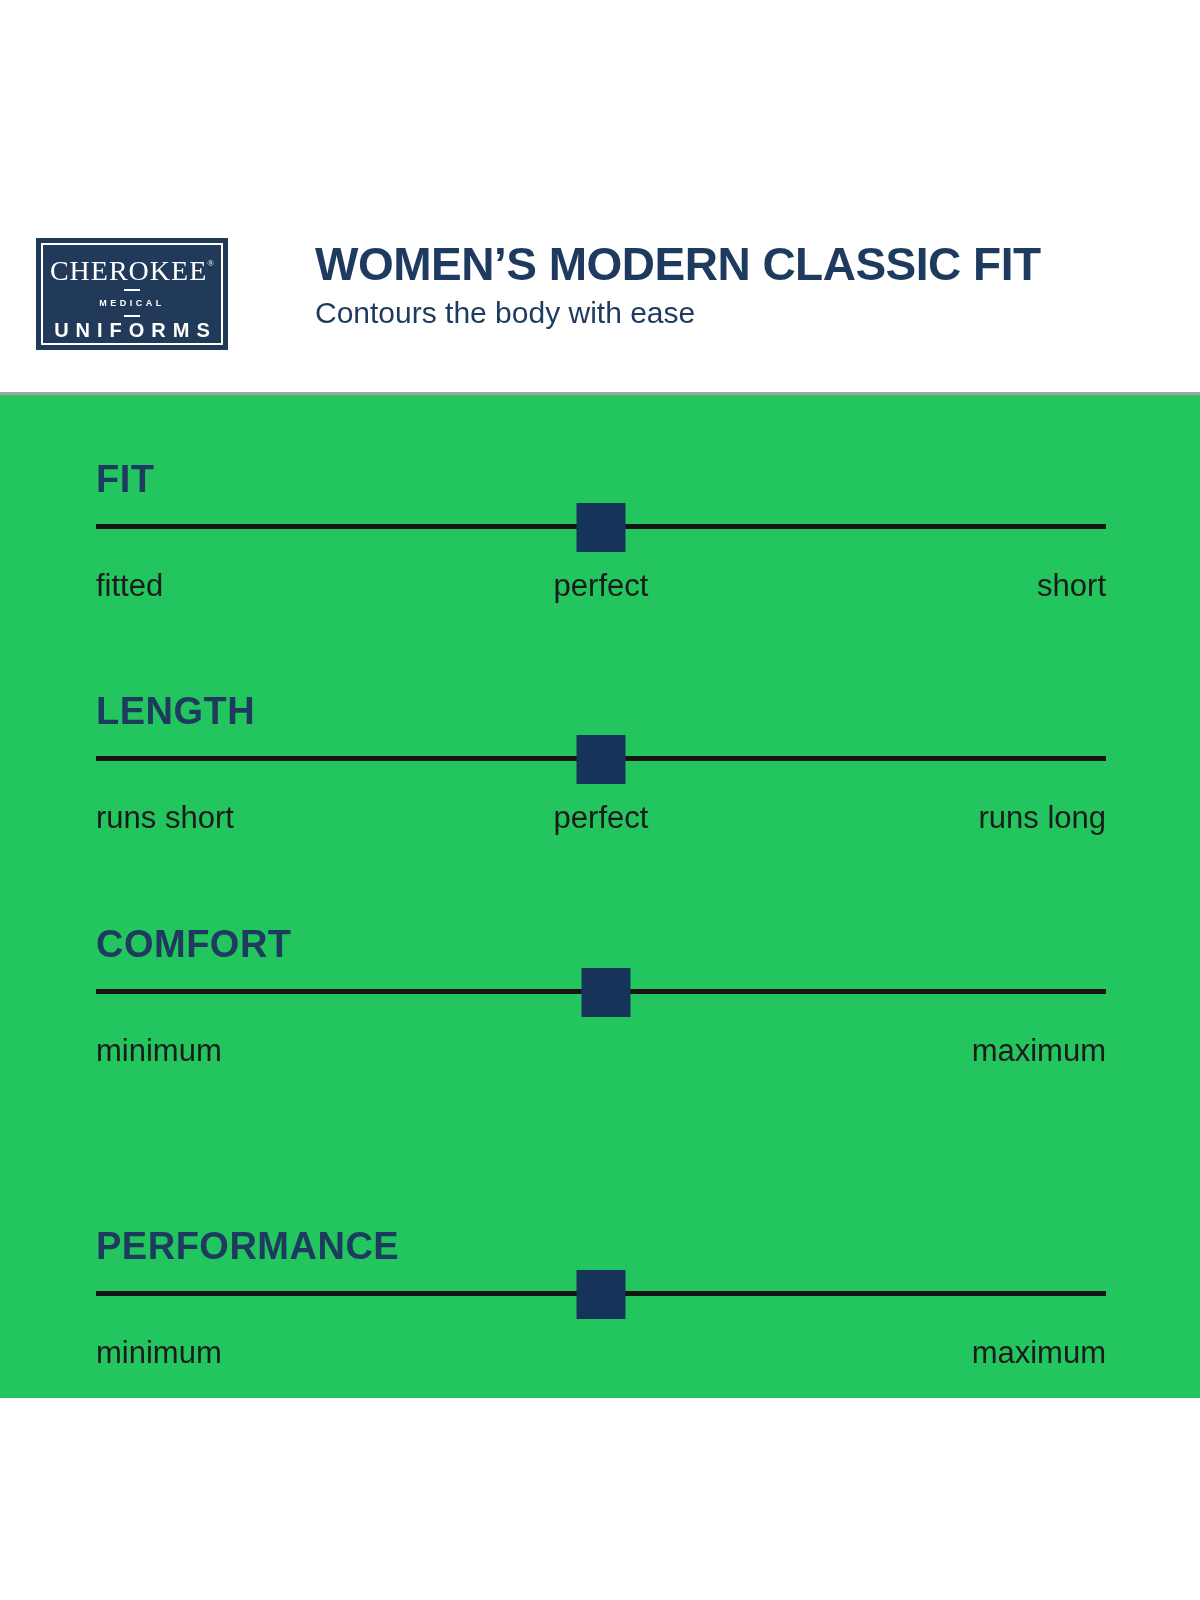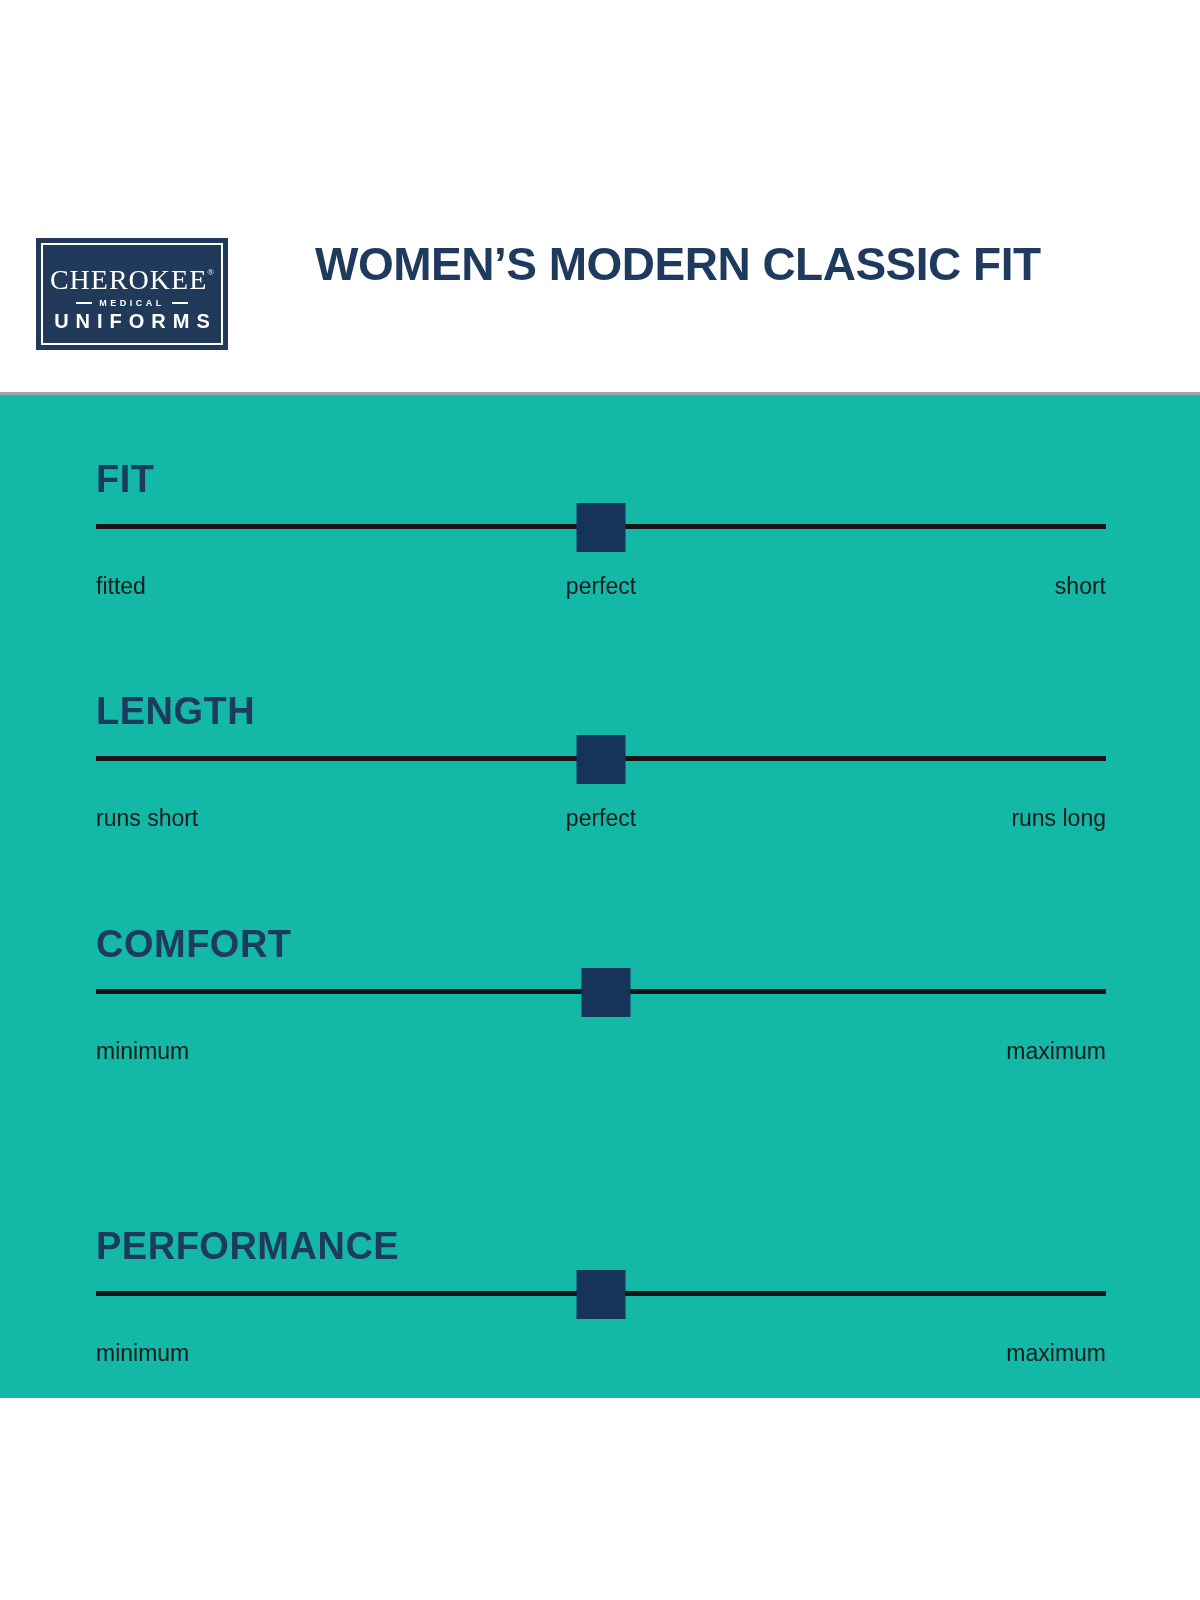--- a/index.html
+++ b/index.html
@@ -33,20 +33,21 @@
     font-family: "Liberation Serif", serif;
     font-size: 28px; line-height: 28px; letter-spacing: 1px;
     white-space: nowrap;
   }
   .logo-reg { font-size: 9px; vertical-align: 14px; letter-spacing: 0; }
   .logo-medical {
     margin-top: 4px;
     display: flex; align-items: center; gap: 7px;
     font-size: 9px; line-height: 10px; letter-spacing: 3.5px; font-weight: bold;
     white-space: nowrap;
+    flex-direction: column;
   }
   .logo-rule { display: inline-block; width: 16px; height: 2px; background: #ffffff; }
   .logo-uniforms {
     margin-top: 4px;
     font-size: 20px; line-height: 18px; letter-spacing: 7px; font-weight: 600;
     white-space: nowrap; text-indent: 7px;
   }
 
   .title-block { position: absolute; left: 315px; top: 238px; width: 860px; }
   .page-title {
@@ -57,21 +58,21 @@
   .page-subtitle {
     color: #1e3a5e;
     font-size: 30px; line-height: 36px; margin-top: 5px;
     white-space: nowrap;
   }
 
   
   .panel {
     position: absolute; left: 0; top: 392px;
     width: 1200px; height: 1006px;
-    background: #14b8a6;
+    background: #22c55e;
     border-top: 3px solid #a0a4a8;
   }
 
   .scale-row {
     position: absolute; left: 0; width: 1200px;
     padding-left: 96px; padding-right: 94px;
   }
   .scale-row.row-0 { top: 61px; }
   .scale-row.row-1 { top: 293px; }
   .scale-row.row-2 { top: 526px; }
@@ -87,21 +88,21 @@
     background: #141414;
   }
   .slider-marker {
     position: absolute; top: 1px;
     width: 49px; height: 49px;
     background: #16345a;
     transform: translateX(-50%);
   }
   .scale-labels {
     position: relative; margin-top: 16px; height: 38px;
-    color: #1b1b1b; font-size: 23px; line-height: 36px;
+    color: #1b1b1b; font-size: 31px; line-height: 36px;
   }
   .label-left   { position: absolute; left: 0; top: 0; white-space: nowrap; }
   .label-center { position: absolute; left: 50%; top: 0; transform: translateX(-50%); white-space: nowrap; }
   .label-right  { position: absolute; right: 0; top: 0; white-space: nowrap; }
 </style>
 </head>
 <body>
 
 <div class="page">
 
@@ -114,20 +115,21 @@
           <span class="logo-rule"></span>
           <span>MEDICAL</span>
           <span class="logo-rule"></span>
         </div>
         <div class="logo-uniforms">UNIFORMS</div>
       </div>
     </div>
 
     <div class="title-block">
       <div class="page-title">WOMEN’S MODERN CLASSIC FIT</div>
+      <div class="page-subtitle">Contours the body with ease</div>
     </div>
 
   </div>
 
   <div class="panel">
 
     <div class="scale-row row-0">
       <div class="scale-heading">FIT</div>
       <div class="slider">
         <div class="slider-track"></div>

